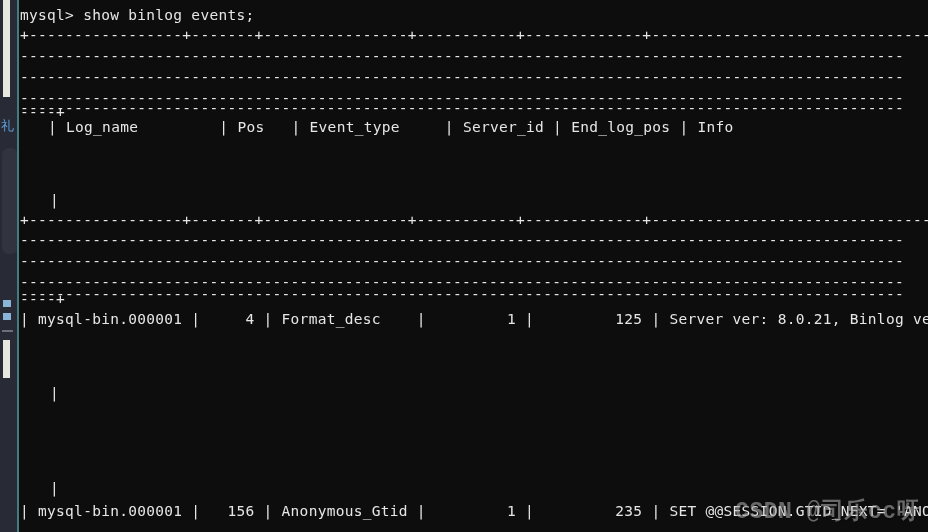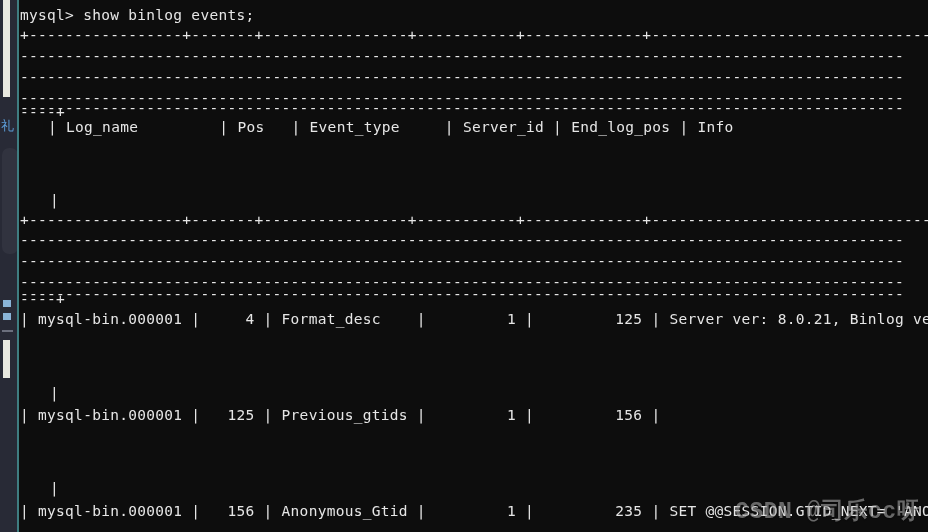--- a/index.html
+++ b/index.html
@@ -171,21 +171,20 @@
     <div class="line" style="top:212px;">+-----------------+-------+----------------+-----------+-------------+--------------------------------</div>
     <div class="line" style="top:232px;">--------------------------------------------------------------------------------------------------</div>
     <div class="line" style="top:253px;">--------------------------------------------------------------------------------------------------</div>
     <div class="line" style="top:274px;">--------------------------------------------------------------------------------------------------</div>
     <div class="line" style="top:286px;">--------------------------------------------------------------------------------------------------</div>
     <div class="line" style="top:291px;">----+</div>
 
     <div class="line" style="top:311px;">| mysql-bin.000001 |     4 | Format_desc    |         1 |         125 | Server ver: 8.0.21, Binlog ver: 4</div>
     <div class="line" style="top:385px; left:30px;">|</div>
 
-    <div class="line" style="top:407px;">| mysql-bin.000001 |   125 | Previous_gtids |         1 |         156 |</div>
     <div class="line" style="top:480px; left:30px;">|</div>
 
     <div class="line" style="top:503px;">| mysql-bin.000001 |   156 | Anonymous_Gtid |         1 |         235 | SET @@SESSION.GTID_NEXT= 'ANONYMOUS'</div>
 
   </div>
 
   <div class="watermark">CSDN @司乐cc呀</div>
 
 </div>
 

